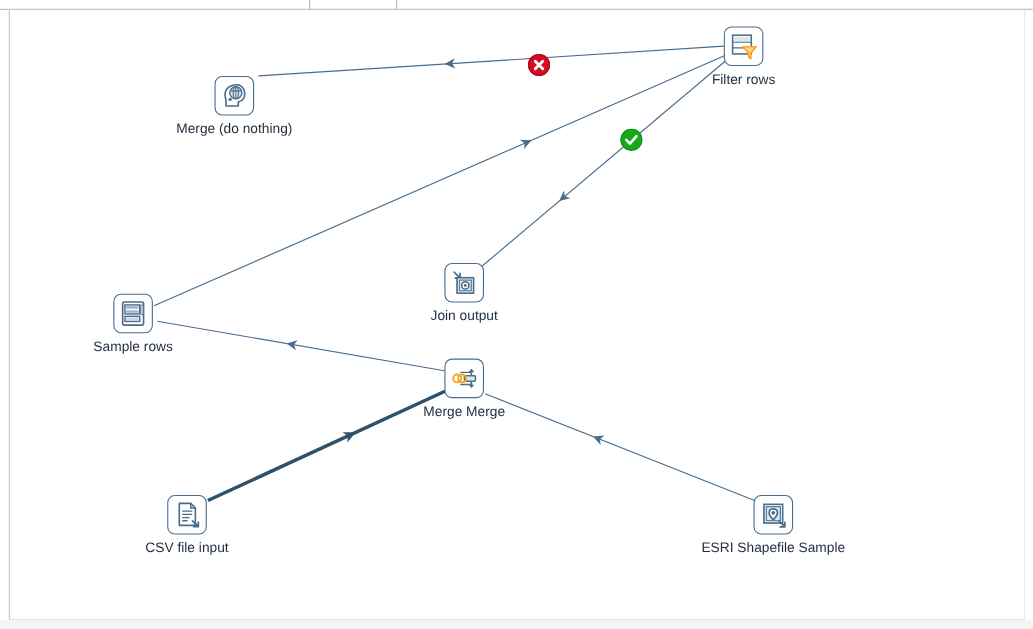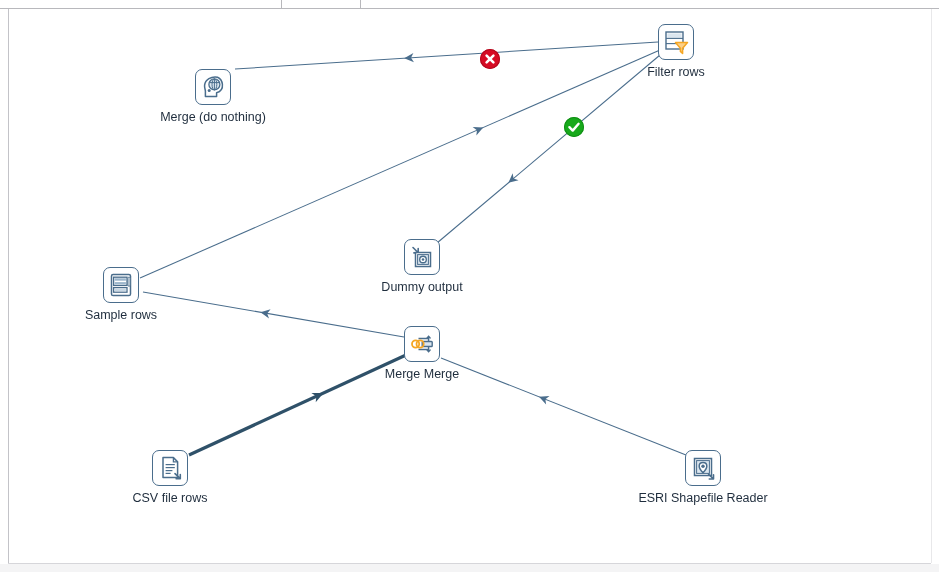--- a/index.html
+++ b/index.html
@@ -109,21 +109,21 @@
       </div>
       <div class="node" style="left: 422px; top: 257px;">
         <div class="box"></div>
         <svg class="glyph" viewBox="0 0 36 36" width="36" height="36">
     <path d="M9 8.5 L14.2 13.8 M14.2 9.6 L14.2 13.9 L9.9 13.9" fill="none" stroke="#4a6d8c" stroke-width="1.6" stroke-linecap="round" stroke-linejoin="round"></path>
     <rect x="11.5" y="13.5" width="15" height="14" fill="#fff" stroke="#4a6d8c" stroke-width="1.5"></rect>
     <rect x="13.6" y="15.6" width="10.8" height="9.8" fill="#dbe6ef" stroke="#4a6d8c" stroke-width="1"></rect>
     <circle cx="19" cy="20.5" r="3.3" fill="#fff" stroke="#4a6d8c" stroke-width="1.4"></circle>
     <circle cx="19" cy="20.5" r="1.3" fill="#4a6d8c"></circle>
         </svg>
-        <div class="label">Dummy output</div>
+        <div class="label">Join output</div>
       </div>
       <div class="node" style="left: 121px; top: 285px;">
         <div class="box"></div>
         <svg class="glyph" viewBox="0 0 36 36" width="36" height="36">
     <rect x="8.5" y="7.5" width="19" height="21" rx="1.6" fill="#fff" stroke="#4a6d8c" stroke-width="1.5"></rect>
     <rect x="10.6" y="10.2" width="13.4" height="8.2" fill="#fff" stroke="#4a6d8c" stroke-width="1.3"></rect>
     <rect x="11.7" y="11.3" width="11.2" height="2.4" fill="#9cb6cc"></rect>
     <rect x="11.7" y="15.1" width="11.2" height="2.2" fill="#9cb6cc"></rect>
     <rect x="10.6" y="20.6" width="13.4" height="4.6" fill="#fff" stroke="#4a6d8c" stroke-width="1.3"></rect>
     <rect x="11.7" y="21.7" width="11.2" height="2.4" fill="#c9d8e4"></rect>
@@ -147,33 +147,33 @@
         <div class="box"></div>
         <svg class="glyph" viewBox="0 0 36 36" width="36" height="36">
     <path d="M11 7.6 L21.4 7.6 L25.6 11.8 L25.6 27.6 L11 27.6 Z" fill="#fff" stroke="#4a6d8c" stroke-width="1.5" stroke-linejoin="round"></path>
     <path d="M21.4 7.6 L21.4 11.8 L25.6 11.8" fill="none" stroke="#4a6d8c" stroke-width="1.3"></path>
     <line x1="13.6" y1="14.6" x2="22.8" y2="14.6" stroke="#4a6d8c" stroke-width="1.2"></line>
     <line x1="13.6" y1="17.6" x2="22.8" y2="17.6" stroke="#4a6d8c" stroke-width="1.2"></line>
     <line x1="13.6" y1="20.6" x2="20.4" y2="20.6" stroke="#4a6d8c" stroke-width="1.2"></line>
     <line x1="13.6" y1="23.4" x2="18.6" y2="23.4" stroke="#4a6d8c" stroke-width="1.2"></line>
     <path d="M23 23.6 L28.2 28.6 M28.3 24.6 L28.3 28.8 L24.1 28.8" fill="none" stroke="#4a6d8c" stroke-width="1.6" stroke-linecap="round" stroke-linejoin="round"></path>
         </svg>
-        <div class="label">CSV file rows</div>
+        <div class="label">CSV file input</div>
       </div>
       <div class="node" style="left: 703px; top: 468px;">
         <div class="box"></div>
         <svg class="glyph" viewBox="0 0 36 36" width="36" height="36">
     <rect x="9.5" y="8.5" width="17" height="17" fill="#fff" stroke="#4a6d8c" stroke-width="1.5"></rect>
     <rect x="11.6" y="10.6" width="12.8" height="12.8" fill="#dbe6ef" stroke="#4a6d8c" stroke-width="1"></rect>
     <path d="M18 12.6 C15.7 12.6 14.2 14.2 14.2 16.2 C14.2 18.8 18 22.6 18 22.6
              C18 22.6 21.8 18.8 21.8 16.2 C21.8 14.2 20.3 12.6 18 12.6 Z" fill="#fff" stroke="#4a6d8c" stroke-width="1.5" stroke-linejoin="round"></path>
     <circle cx="18" cy="16.2" r="1.7" fill="#4a6d8c"></circle>
     <path d="M23.4 24 L28.4 28.8 M28.5 24.8 L28.5 29 L24.3 29" fill="none" stroke="#4a6d8c" stroke-width="1.6" stroke-linecap="round" stroke-linejoin="round"></path>
         </svg>
-        <div class="label">ESRI Shapefile Reader</div>
+        <div class="label">ESRI Shapefile Sample</div>
       </div>
     </div>
   <div id="badges">
       <div class="badge err" title="error" style="left: 480px; top: 49px;">
         <svg width="20" height="20" viewBox="0 0 20 20">
           <path d="M6.6 6.6 L13.4 13.4 M13.4 6.6 L6.6 13.4" stroke="#fff" stroke-width="2.6" stroke-linecap="round"></path>
         </svg>
       </div>
       <div class="badge ok" title="ok" style="left: 564px; top: 117px;">
         <svg width="20" height="20" viewBox="0 0 20 20">

